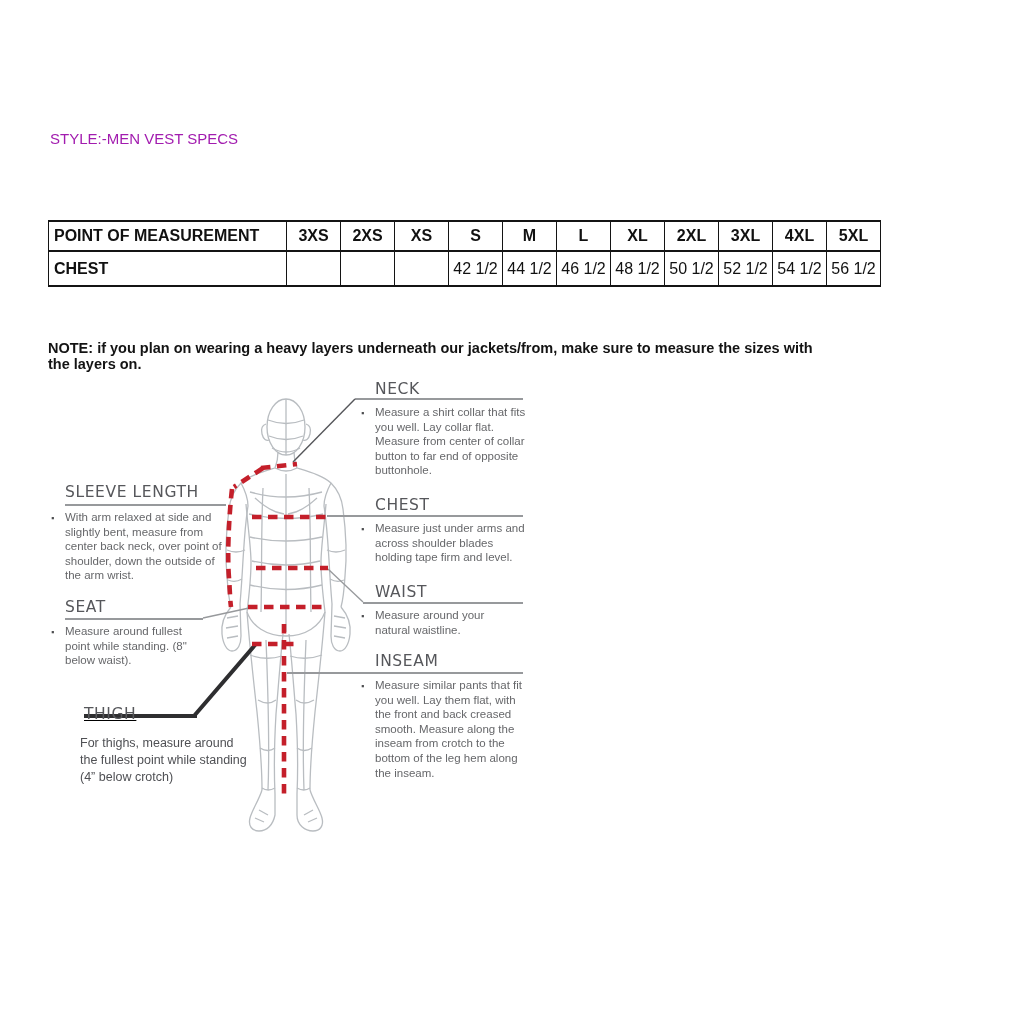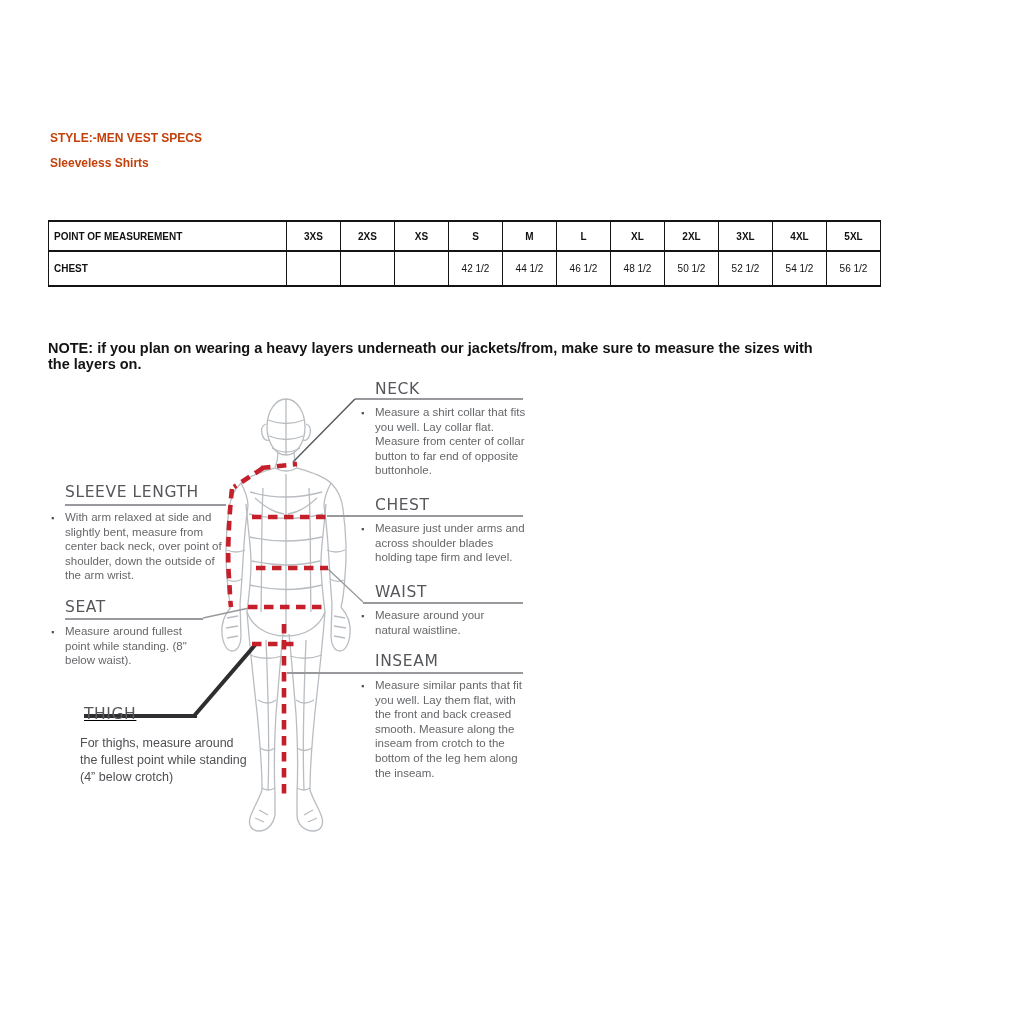--- a/index.html
+++ b/index.html
@@ -1,27 +1,27 @@
 <!DOCTYPE html>
 <html><head>
 <meta charset="utf-8">
 <style>
   html,body{margin:0;padding:0;background:#fff;}
   .page{position:relative;width:1024px;height:1024px;background:#ffffff;overflow:hidden;
         font-family:"Liberation Sans",sans-serif;}
 
   
   .title-block{position:absolute;left:50px;top:126px;}
-  .title-line{font-size:12px;font-weight:bold;color:#c2410c;line-height:25px;}
+  .title-line{font-size:15px;font-weight:normal;color:#a21caf;line-height:25px;}
 
   
   .size-table{position:absolute;left:48px;top:220px;border-collapse:collapse;
               table-layout:fixed;width:832px;}
   .size-table th,.size-table td{border:2.2px solid #141414;border-left-width:1.4px;
-              border-right-width:1.4px;font-size:10px;color:#111;overflow:hidden;
+              border-right-width:1.4px;font-size:16px;color:#111;overflow:hidden;
               white-space:nowrap;}
   .size-table th{font-weight:bold;height:26px;text-align:center;}
   .size-table td{height:31px;text-align:center;font-weight:normal;}
   .size-table th.rowhead,.size-table td.rowhead{text-align:left;padding-left:5px;font-weight:bold;}
 
   
   .note-line{position:absolute;left:48px;top:340px;width:780px;
              font-size:14.5px;font-weight:bold;color:#131313;}
 
   
@@ -34,21 +34,20 @@
   .bullet{position:absolute;left:-14px;top:1px;font-size:9px;color:#4b4c4e;}
   .thigh-desc{font-size:12.5px;line-height:17px;color:#4f5054;}
 </style>
 </head>
 <body>
 
 <div class="page">
 
   <div class="title-block">
     <div class="title-line">STYLE:-MEN VEST SPECS</div>
-    <div class="title-line">Sleeveless Shirts</div>
   </div>
 
   <table class="size-table">
     <colgroup>
       <col style="width:238px">
         <col style="width:54px">
         <col style="width:54px">
         <col style="width:54px">
       <col style="width:54px">
         <col style="width:54px">

